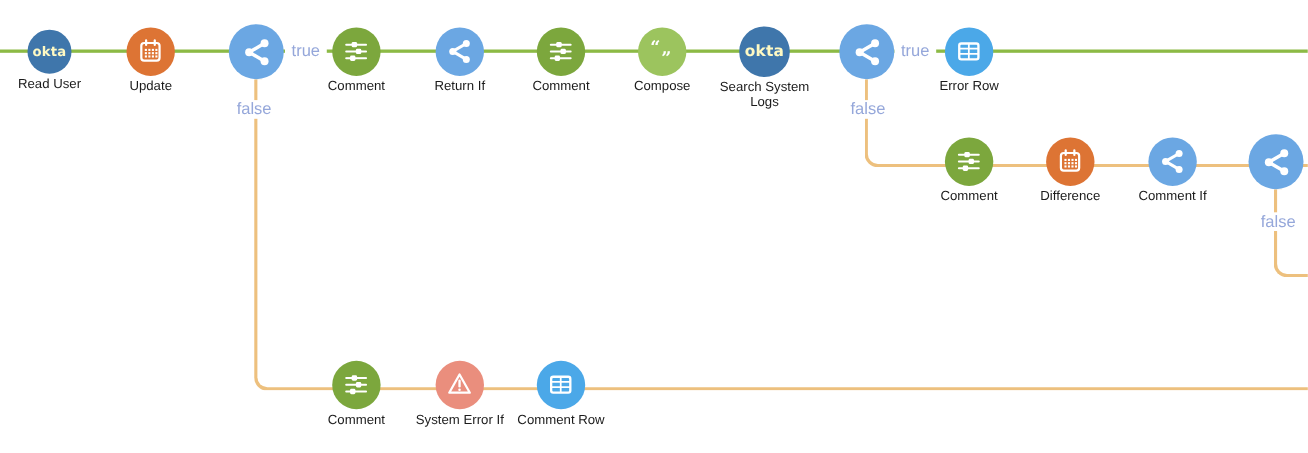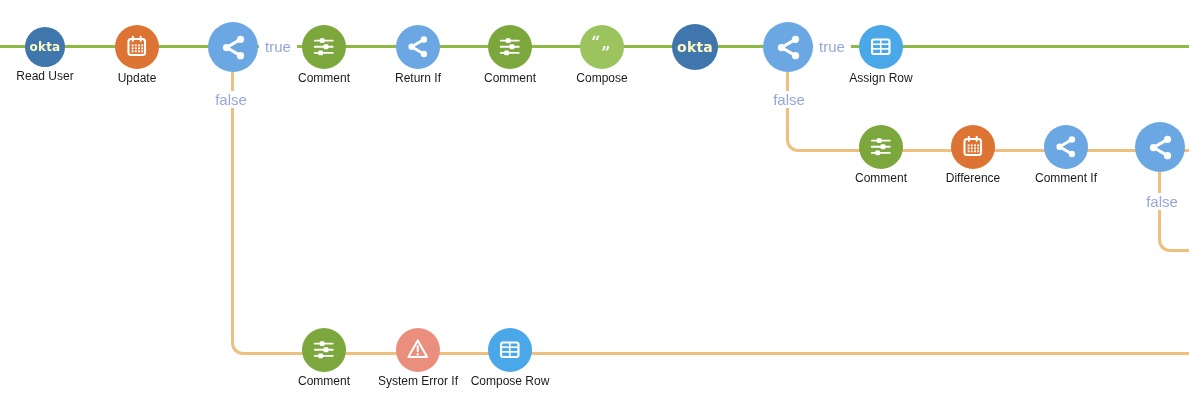--- a/index.html
+++ b/index.html
@@ -160,37 +160,38 @@
     <div class="node-circle" style="left: 580px; top: 25px; width: 44px; height: 44px; background: rgb(156, 196, 94);">
       <svg viewBox="0 0 24 24">
         <text x="2" y="13.5" font-size="15" font-weight="bold" font-family="DejaVu Serif, serif" fill="#fff">“</text>
         <text x="11.5" y="22.5" font-size="15" font-weight="bold" font-family="DejaVu Serif, serif" fill="#fff">”</text>
       </svg>
     </div>
     <div class="node-label" style="left: 542px; top: 72px; width: 120px;">Compose</div>
     <div class="node-circle" style="left: 672px; top: 24px; width: 46px; height: 46px; background: rgb(63, 118, 171);">
       <span class="okta-word" style="font-size:14px">okta</span>
     </div>
+    <div class="node-label" style="left: 647px; top: 73px; width: 96px;">Search System Logs</div>
     <div class="node-circle" style="left: 763px; top: 22px; width: 50px; height: 50px; background: rgb(107, 167, 227);">
       <svg viewBox="0 0 24 24">
         <path d="M6.2 12 L17.8 5.2 M6.2 12 L17.8 18.8" stroke="#fff" stroke-width="2.6" fill="none"></path>
         <circle cx="6.2" cy="12" r="3" fill="#fff"></circle>
         <circle cx="17.8" cy="5.2" r="3" fill="#fff"></circle>
         <circle cx="17.8" cy="18.8" r="3" fill="#fff"></circle>
       </svg>
     </div>
     <div class="node-circle" style="left: 859px; top: 25px; width: 44px; height: 44px; background: rgb(75, 168, 232);">
       <svg viewBox="0 0 24 24">
         <rect x="3.8" y="5.2" width="16.4" height="13.6" rx="1.8" fill="none" stroke="#fff" stroke-width="2"></rect>
         <line x1="3.8" y1="9.6" x2="20.2" y2="9.6" stroke="#fff" stroke-width="1.5"></line>
         <line x1="3.8" y1="14" x2="20.2" y2="14" stroke="#fff" stroke-width="1.5"></line>
         <line x1="12" y1="5.2" x2="12" y2="18.8" stroke="#fff" stroke-width="1.5"></line>
       </svg>
     </div>
-    <div class="node-label" style="left: 821px; top: 72px; width: 120px;">Assign Row</div>
+    <div class="node-label" style="left: 821px; top: 72px; width: 120px;">Error Row</div>
     <div class="node-circle" style="left: 859px; top: 125px; width: 44px; height: 44px; background: rgb(124, 167, 61);">
       <svg viewBox="0 0 24 24">
         <g stroke="#fff" stroke-width="1.7" stroke-linecap="round">
           <line x1="3.5" y1="6.2" x2="20.5" y2="6.2"></line>
           <line x1="3.5" y1="12" x2="20.5" y2="12"></line>
           <line x1="3.5" y1="17.8" x2="20.5" y2="17.8"></line>
         </g>
         <g fill="#fff">
           <rect x="8.2" y="3.9" width="4.6" height="4.6" rx="1.2"></rect>
           <rect x="11.8" y="9.7" width="4.6" height="4.6" rx="1.2"></rect>
@@ -262,14 +263,14 @@
     </div>
     <div class="node-label" style="left: 378px; top: 375px; width: 80px;">System Error If</div>
     <div class="node-circle" style="left: 488px; top: 328px; width: 44px; height: 44px; background: rgb(75, 168, 232);">
       <svg viewBox="0 0 24 24">
         <rect x="3.8" y="5.2" width="16.4" height="13.6" rx="1.8" fill="none" stroke="#fff" stroke-width="2"></rect>
         <line x1="3.8" y1="9.6" x2="20.2" y2="9.6" stroke="#fff" stroke-width="1.5"></line>
         <line x1="3.8" y1="14" x2="20.2" y2="14" stroke="#fff" stroke-width="1.5"></line>
         <line x1="12" y1="5.2" x2="12" y2="18.8" stroke="#fff" stroke-width="1.5"></line>
       </svg>
     </div>
-    <div class="node-label" style="left: 450px; top: 375px; width: 120px;">Compose Row</div>
+    <div class="node-label" style="left: 450px; top: 375px; width: 120px;">Comment Row</div>
   </div>
 
 </body></html>

